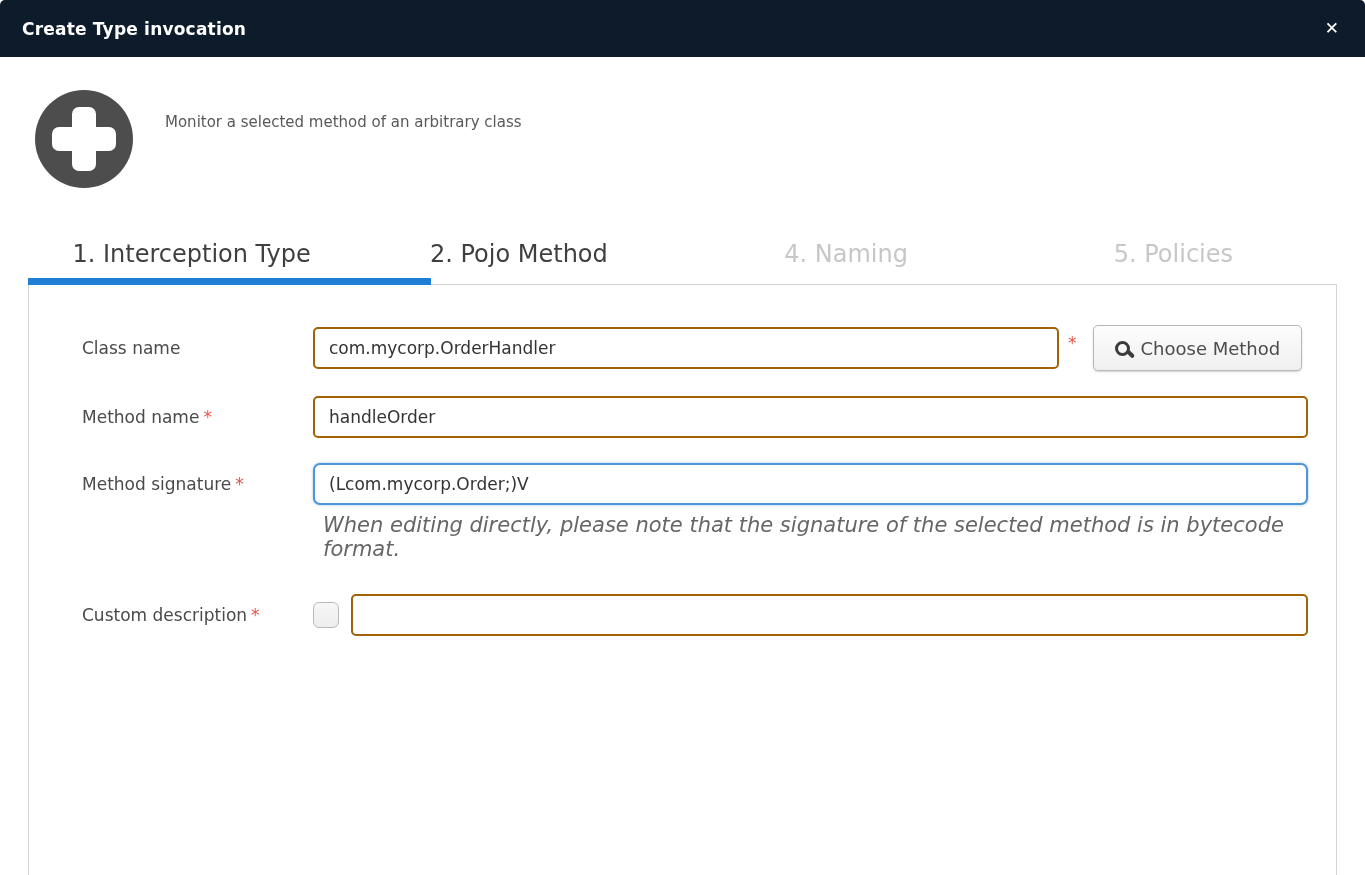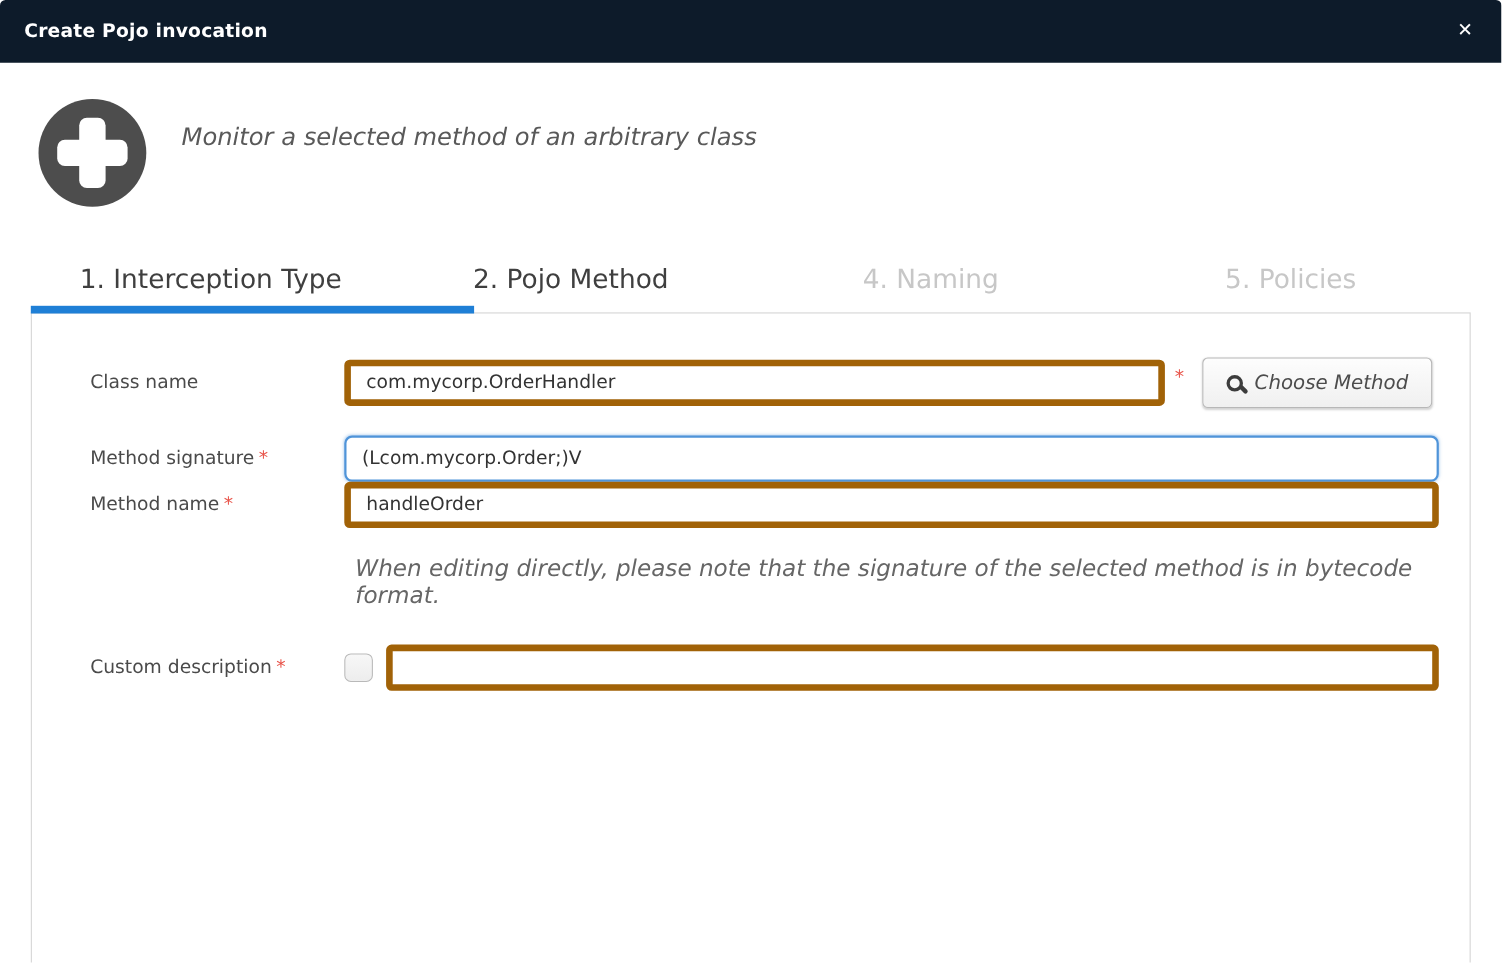--- a/index.html
+++ b/index.html
@@ -15,72 +15,72 @@
 
   
   .intro { display:flex; padding:33px 0 0 35px; }
   .plus-icon { width:98px; height:98px; border-radius:50%; background:#4d4d4d;
                position:relative; flex:0 0 auto; }
   .plus-icon::before, .plus-icon::after { content:''; position:absolute; background:#fff; border-radius:7px; }
   .plus-icon::before { left:37px; top:17px;  width:24px; height:64px; }
   .plus-icon::after  { left:17px; top:37px;  width:64px; height:24px; }
   .intro-text { padding:14px 0 0 19px; }
   .intro-heading { font-size:17px; font-weight:700; color:#3a3a3a; }
-  .intro-subheading { font-size:22px; color:#595959; margin:9px 0 0 13px;font-style:italic; }
+  .intro-subheading { font-size:15px; color:#595959; margin:9px 0 0 13px; }
 
   
   .tabs { display:flex; margin:52px 28px 0 28px; }
   .tab { flex:1; text-align:center; font-size:24px; color:#c7c7c7; padding-bottom:16px; cursor:default; }
   .tab.done, .tab.active { color:#3f3f3f; cursor:pointer; }
 
   
   .panel { position:relative; margin:0 28px; border:1px solid #d5d5d5;
            height:620px; background:#fff; }
   .progress-bar { position:absolute; top:-7px; left:-1px; height:7px; width:30.8%;
                   background:#1f7fd6; }
 
   
   .form { padding:40px 28px 0 31px; }
   .row { display:flex; align-items:center; margin-bottom:25px;margin-left:22px; }
   .label { width:231px; flex:0 0 auto; font-size:17px; color:#4a4a4a; }
   .req { color:#e8544a; margin-left:4px; font-size:17px; }
-  .text-input { height:42px; border:6px solid #a16207; border-radius:5px;
+  .text-input { height:42px; border:2px solid #a16207; border-radius:5px;
                 padding:0 14px; font-size:17px; color:#333; outline:none;
                 font-family:"DejaVu Sans","Liberation Sans",sans-serif; background:#fff; }
   .text-input.focused { border:2px solid #4f94d9; border-radius:7px;
                         box-shadow:0 0 3px rgba(74,144,217,.55); }
   .input-classname { width:746px; }
   .input-full { width:1017px; }
   .req-after-input { margin:0 10px 0 9px; align-self:flex-start; padding-top:8px; }
 
   .choose-btn { height:46px; padding:0 21px; border:1px solid #b7b7b7; border-radius:5px;
                 background:linear-gradient(#fdfdfd,#f0f0f0);
                 box-shadow:0 1px 2px rgba(0,0,0,.18);
                 display:flex; align-items:center; gap:11px; cursor:pointer;
                 font-size:18px; color:#4c4c4c; margin-left:6px;
-                font-family:"DejaVu Sans","Liberation Sans",sans-serif;font-style:italic; }
+                font-family:"DejaVu Sans","Liberation Sans",sans-serif; }
   .mag-icon { width:15px; height:15px; border:3px solid #3c3c3c; border-radius:50%;
               position:relative; display:inline-block; }
   .mag-icon::after { content:''; position:absolute; width:9px; height:4px; background:#3c3c3c;
                      border-radius:2px; transform:rotate(45deg); right:-8px; bottom:-3px; }
 
   .note { font-size:21px; color:#666666; margin:8px 0 33px 263px;font-style:italic; }
 
   .checkbox { width:26px; height:26px; border:1px solid #b9b9b9; border-radius:6px;
               background:linear-gradient(#f7f7f7,#ededed); margin-right:12px;
               flex:0 0 auto; cursor:pointer; }
   .input-desc { width:980px; }
 </style>
 </head>
 <body>
 
 <div class="modal">
 
   <div class="modal-header">
-    <span class="modal-title">Create Pojo invocation</span>
+    <span class="modal-title">Create Type invocation</span>
     <span class="close-btn">✕</span>
   </div>
 
   <div class="intro">
     <div class="plus-icon"></div>
     <div class="intro-text">
       <div class="intro-subheading">Monitor a selected method of an arbitrary class</div>
     </div>
   </div>
 
@@ -99,28 +99,28 @@
       <div class="row">
         <span class="label">Class name</span>
         <input class="text-input input-classname" type="text" value="com.mycorp.OrderHandler" style="">
         <span class="req req-after-input">*</span>
         <button class="choose-btn">
           <span class="mag-icon"></span>
           <span>Choose Method</span>
         </button>
       </div>
 
+      <div class="row">
+        <span class="label"><span>Method name</span><span class="req">*</span></span>
+        <input class="text-input input-full" type="text" value="handleOrder" style="">
+      </div>
+
       <div class="row" style="margin-bottom:0;">
         <span class="label"><span>Method signature</span><span class="req">*</span></span>
         <input class="text-input input-full focused" type="text" value="(Lcom.mycorp.Order;)V" style="">
-      </div>
-
-      <div class="row">
-        <span class="label"><span>Method name</span><span class="req">*</span></span>
-        <input class="text-input input-full" type="text" value="handleOrder" style="">
       </div>
 
       <div class="note">When editing directly, please note that the signature of the selected method is in bytecode format.</div>
 
       <div class="row">
         <span class="label"><span>Custom description</span><span class="req">*</span></span>
         <span class="checkbox"></span>
         <input class="text-input input-desc" type="text" value="" style="">
       </div>
 

